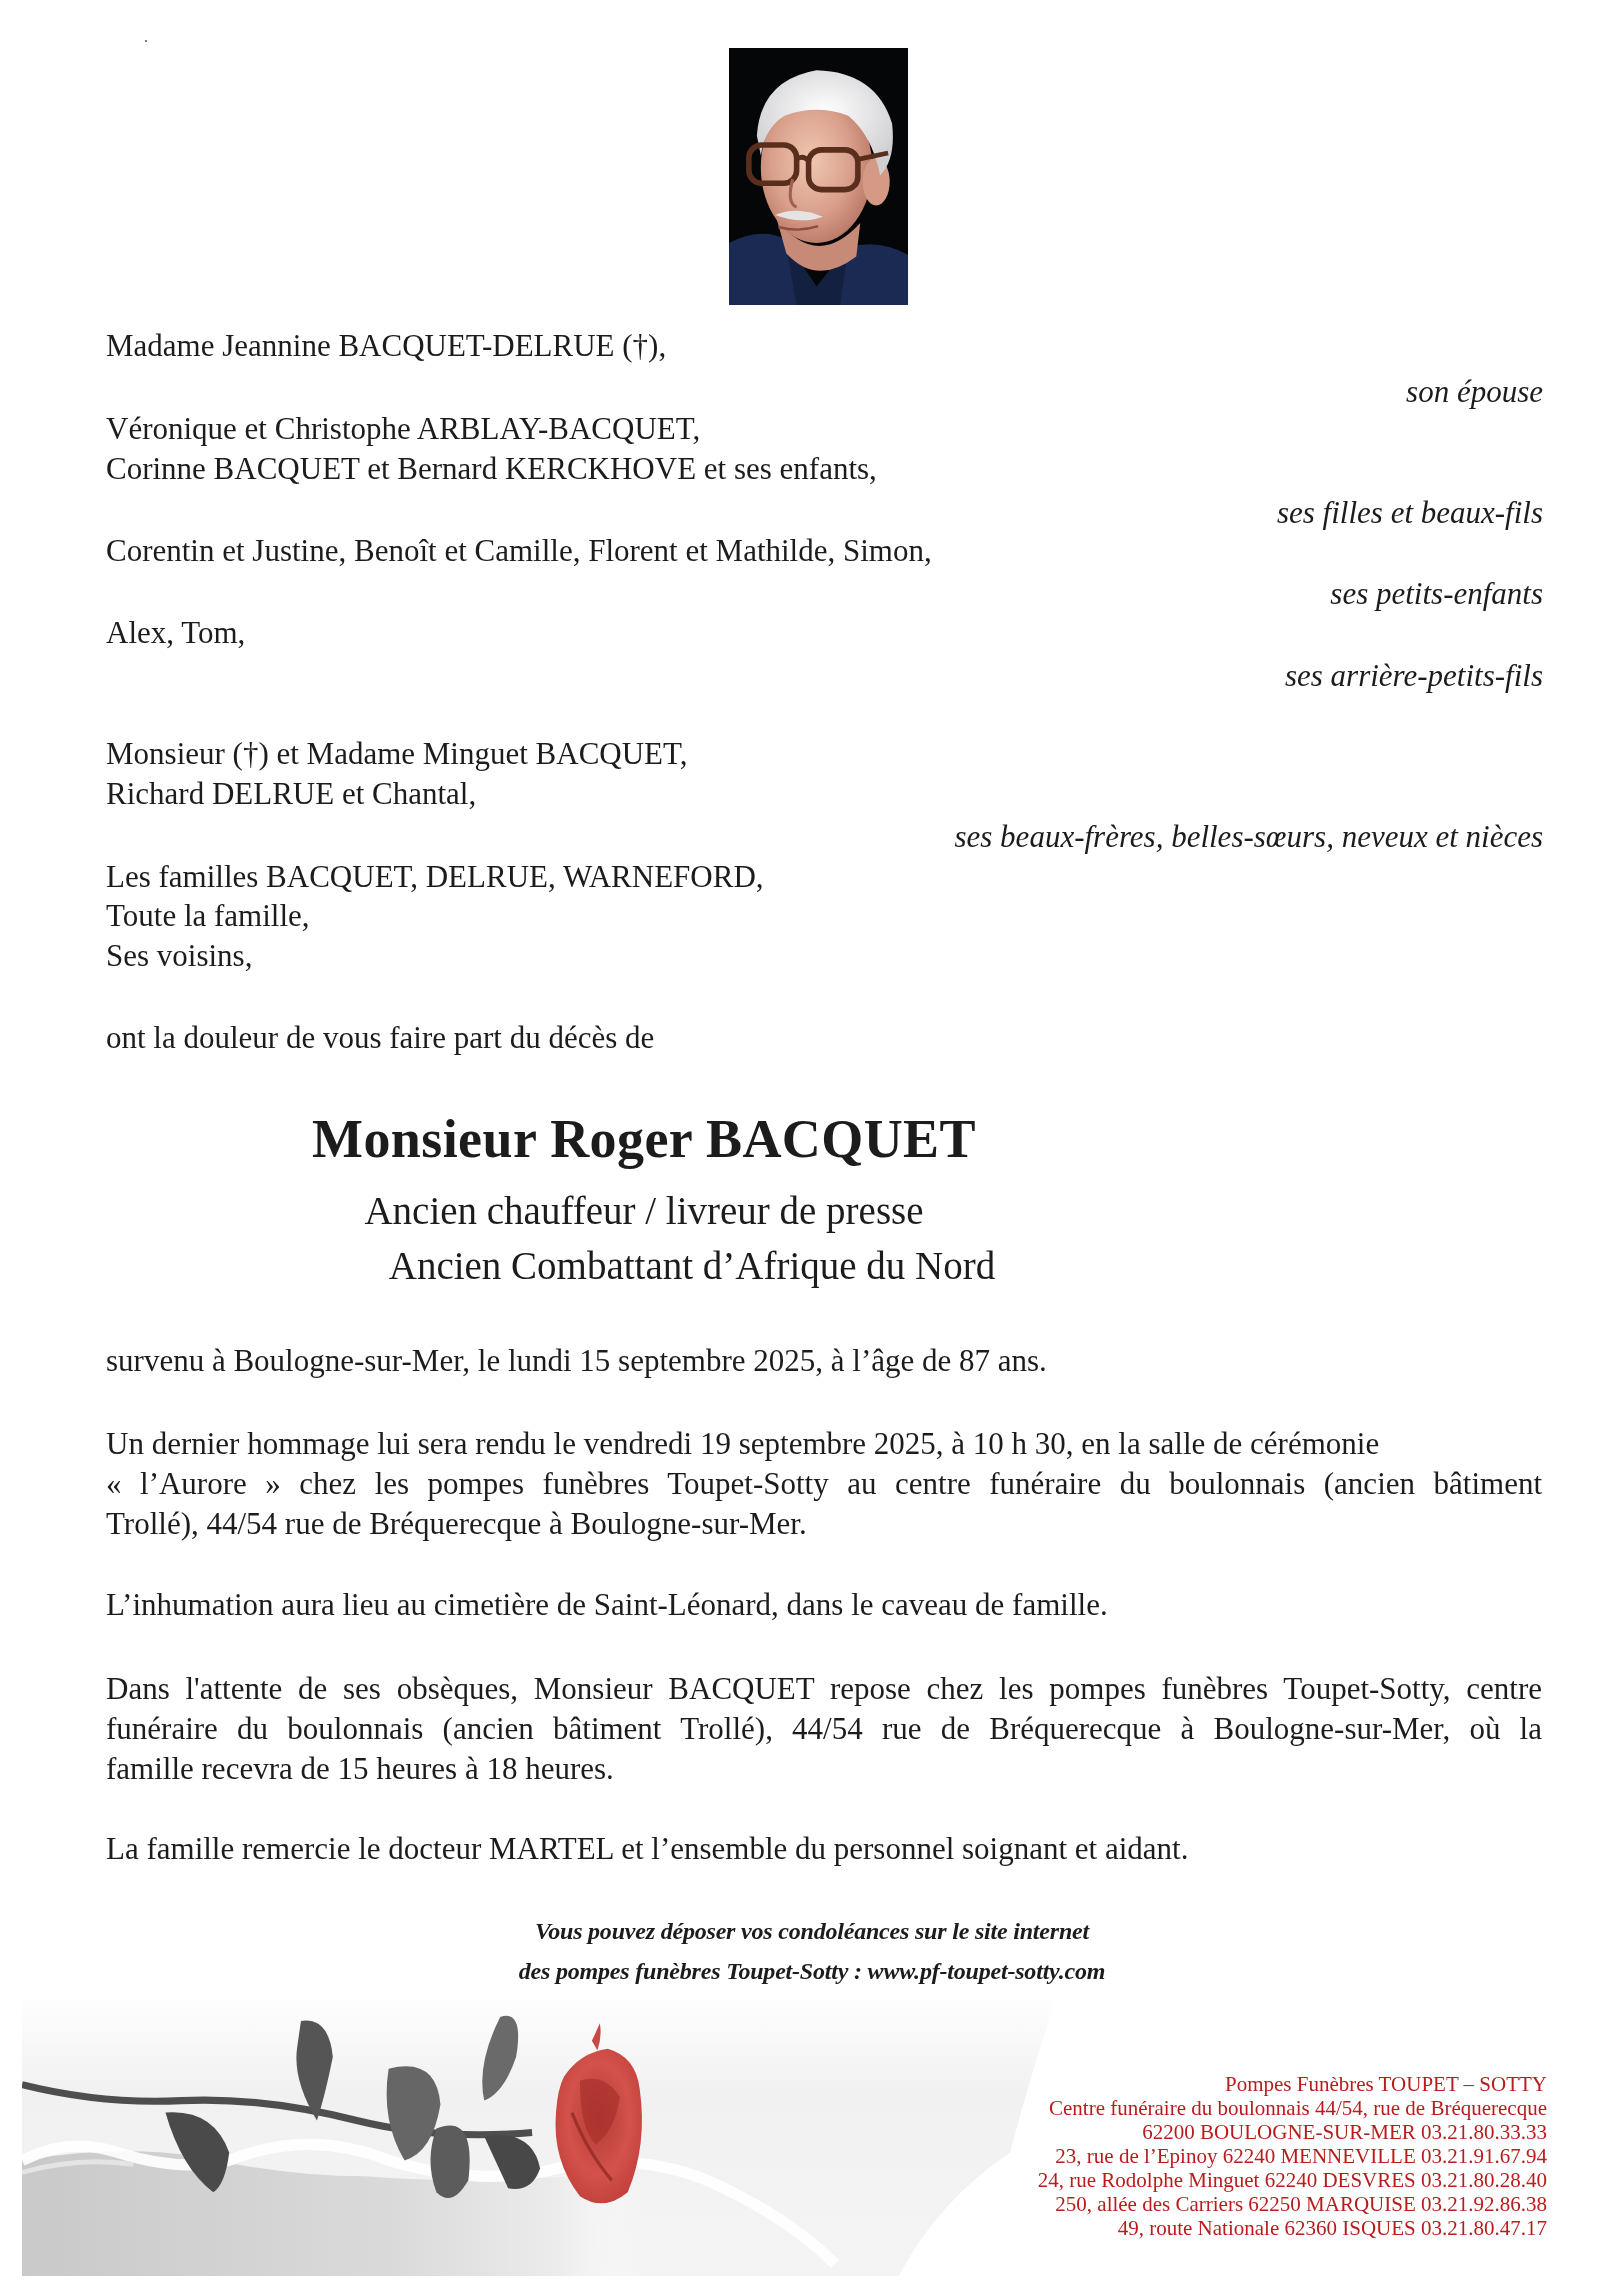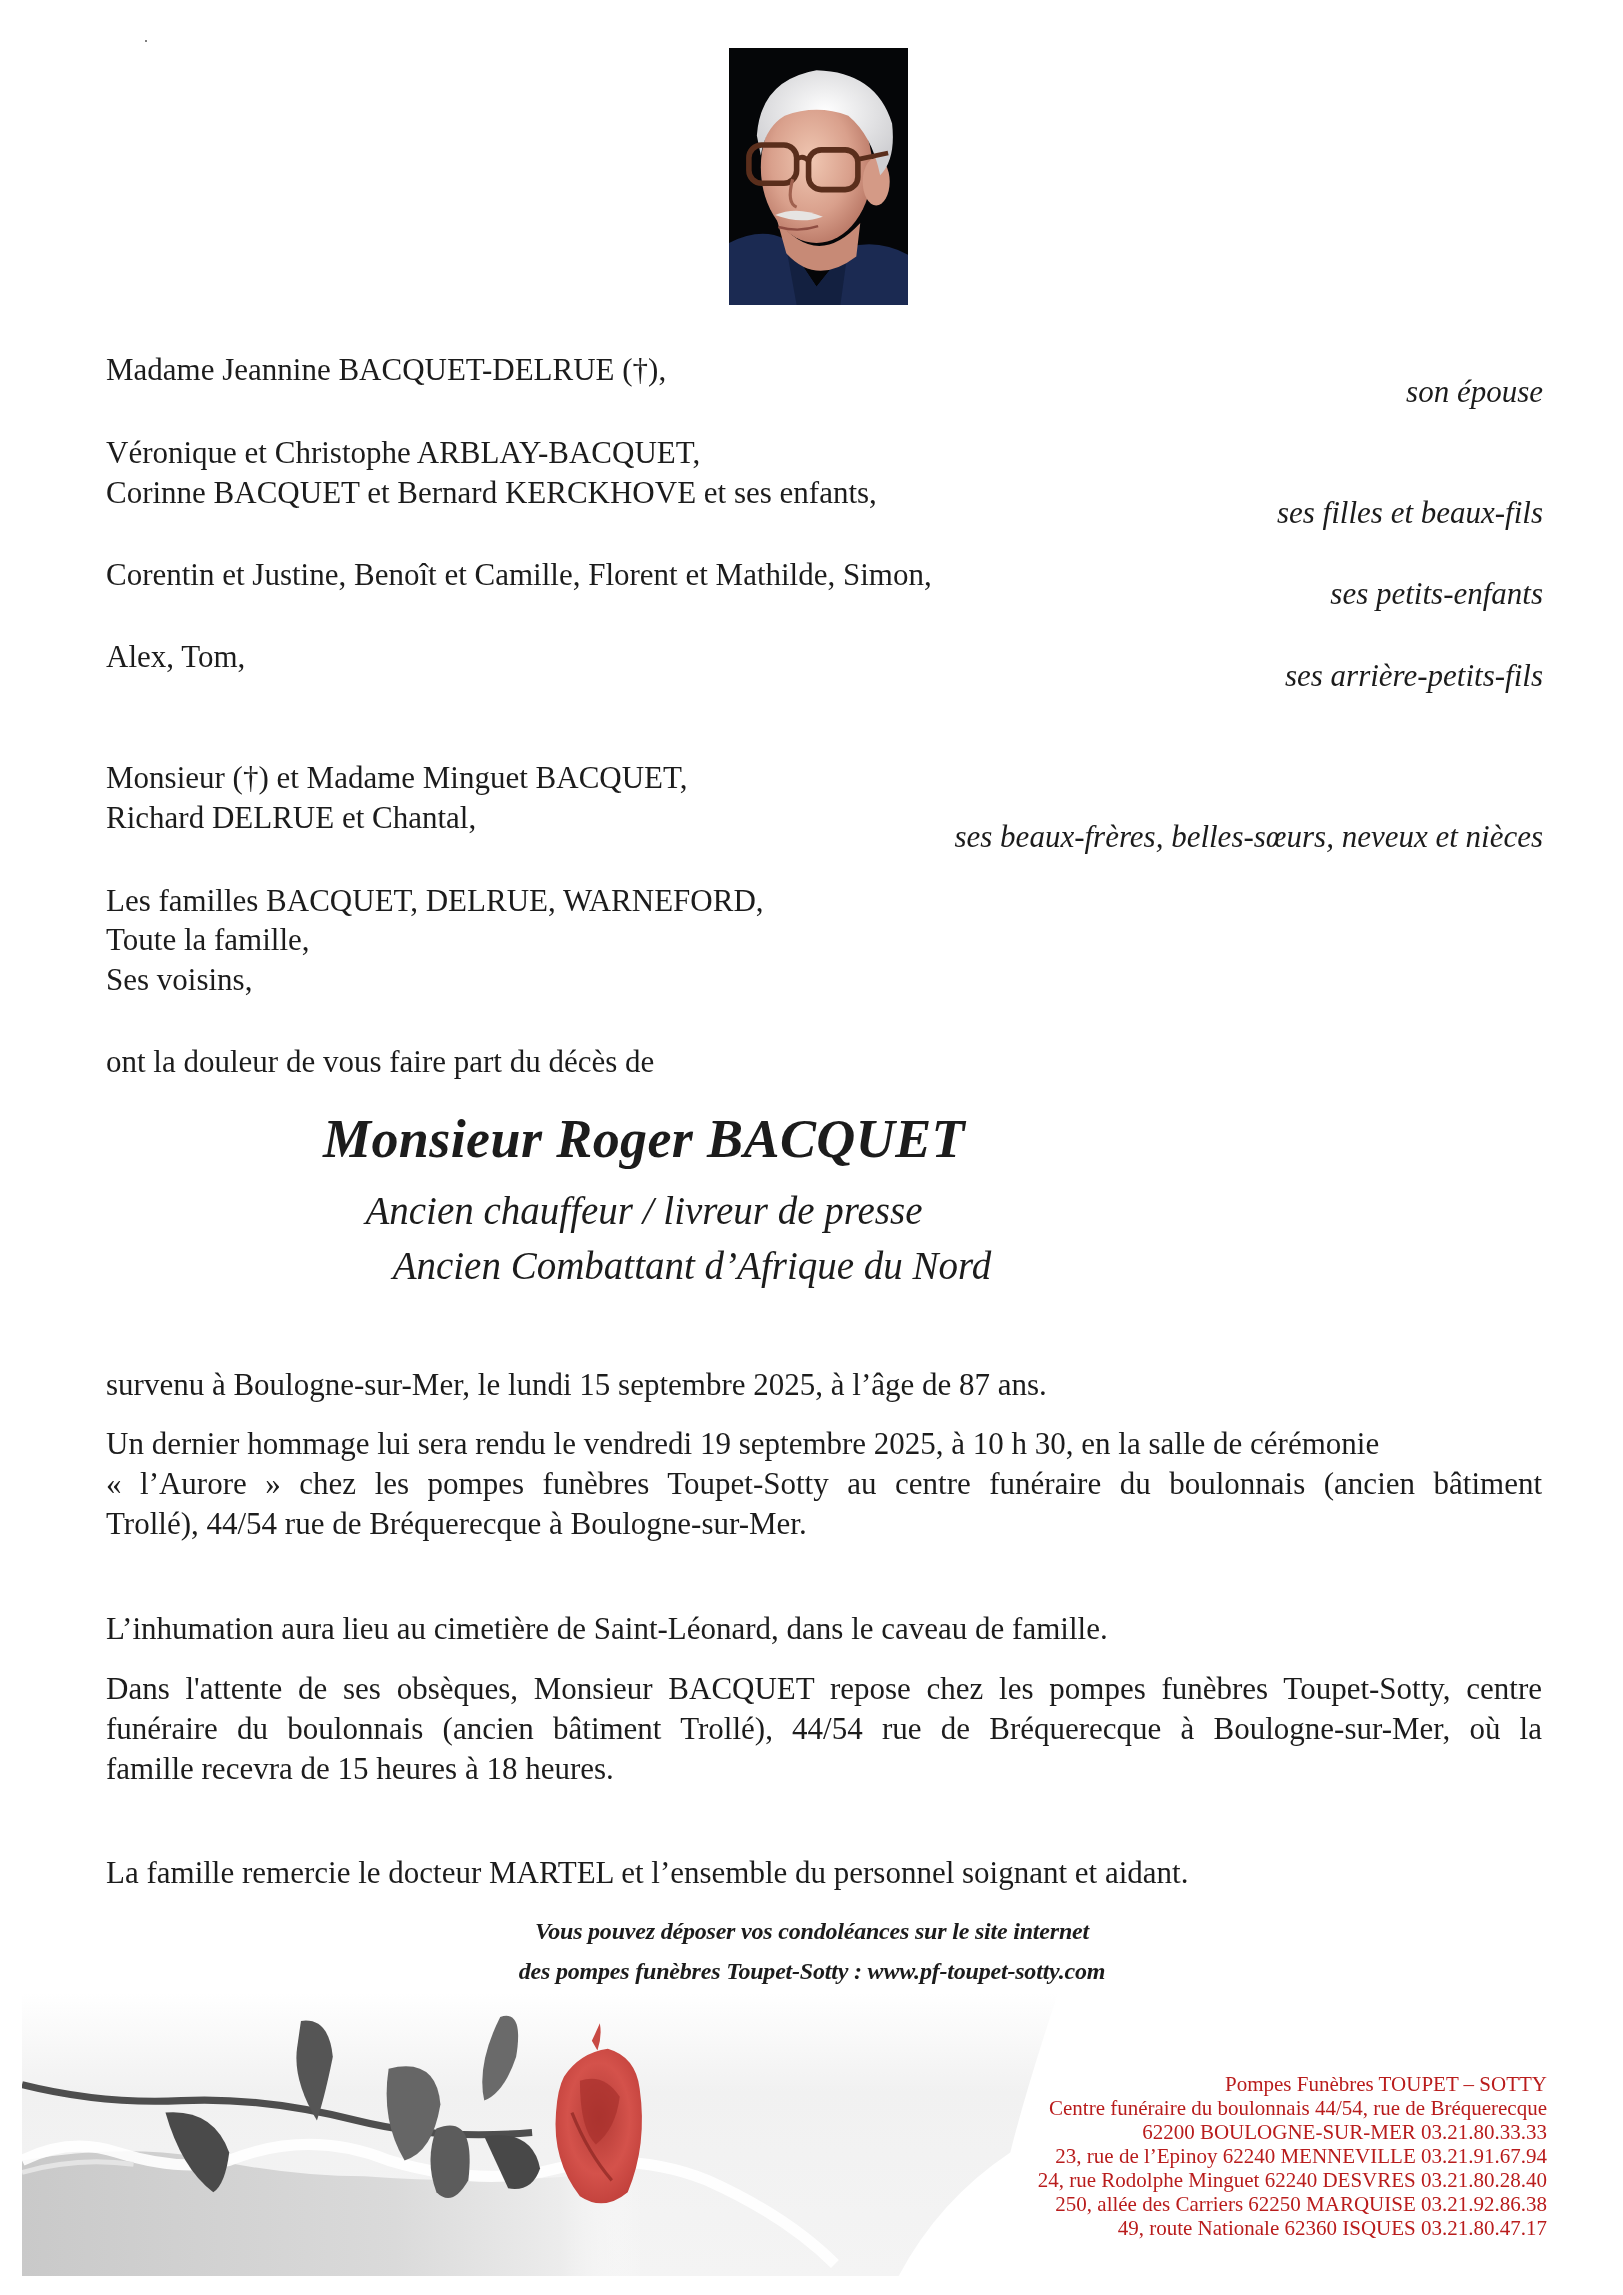--- a/index.html
+++ b/index.html
@@ -36,39 +36,37 @@
       background: #050608;
       overflow: hidden;
     }
     .portrait svg { width: 100%; height: 100%; display: block; }
 
     .line {
       position: absolute;
       white-space: nowrap;
       font-size: 31px;
       line-height: 37px;
-      margin-top: 24px;
     }
     .left { left: 106px; }
     .rel {
       position: absolute;
       right: 81px;
       white-space: nowrap;
       font-style: italic;
       font-size: 31px;
       line-height: 37px;
       text-align: right;
     }
 
     
     .center-block {
       position: absolute;
       left: 0; width: 1288px;
       text-align: center;
-      font-style: italic;
     }
     .name {
       font-weight: bold;
       font-size: 54px;
       line-height: 61px;
       letter-spacing: 0.4px;
       top: 1109px;
     }
     .sub {
       font-size: 39px;

